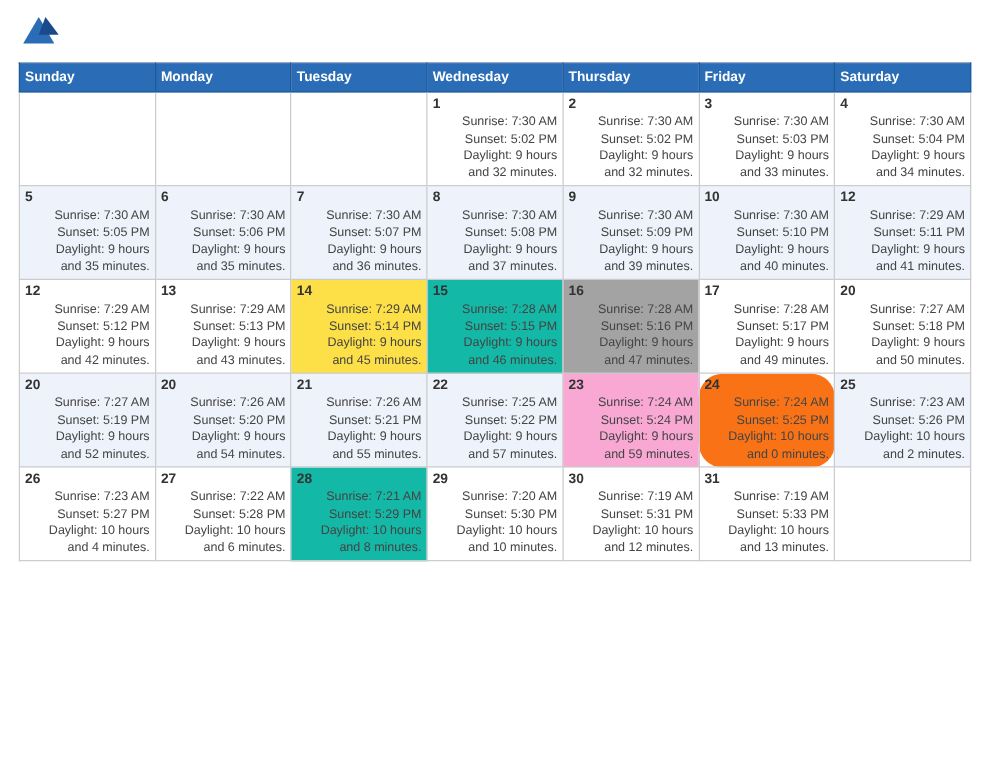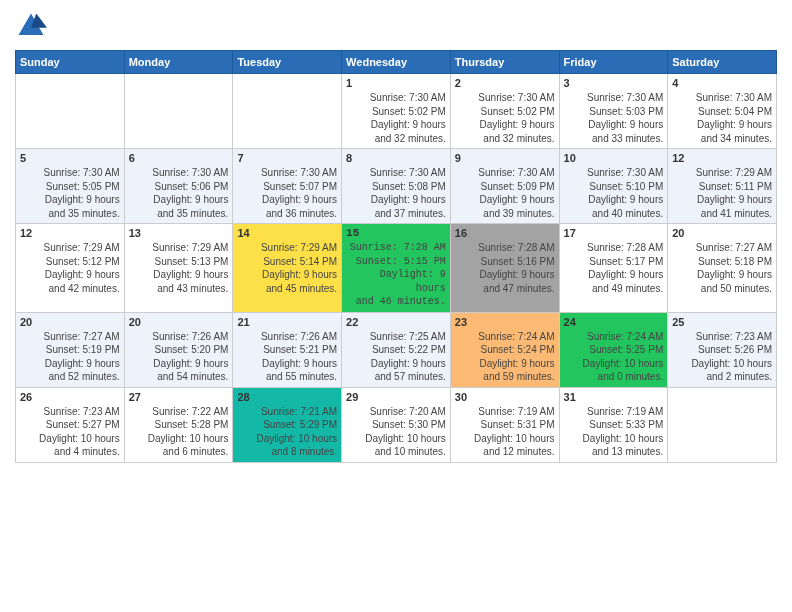--- a/index.html
+++ b/index.html
@@ -195,21 +195,21 @@
             <div class="day-info">Sunrise: 7:29 AM<br>Sunset: 5:12 PM<br>Daylight: 9 hours<br>and 42 minutes.</div>
           </td>
           <td style="background-color: rgb(255, 255, 255);">
             <div class="day-num">13</div>
             <div class="day-info">Sunrise: 7:29 AM<br>Sunset: 5:13 PM<br>Daylight: 9 hours<br>and 43 minutes.</div>
           </td>
           <td style="background-color: #fde047; margin-left: 36px;">
             <div class="day-num">14</div>
             <div class="day-info">Sunrise: 7:29 AM<br>Sunset: 5:14 PM<br>Daylight: 9 hours<br>and 45 minutes.</div>
           </td>
-          <td style="background-color: #22c55e; font-family: Liberation Mono, monospace;">
+          <td style="background-color: #14b8a6;">
             <div class="day-num">15</div>
             <div class="day-info">Sunrise: 7:28 AM<br>Sunset: 5:15 PM<br>Daylight: 9 hours<br>and 46 minutes.</div>
           </td>
           <td style="background-color: #a3a3a3;">
             <div class="day-num">16</div>
             <div class="day-info">Sunrise: 7:28 AM<br>Sunset: 5:16 PM<br>Daylight: 9 hours<br>and 47 minutes.</div>
           </td>
           <td style="background-color: rgb(255, 255, 255);">
             <div class="day-num">17</div>
             <div class="day-info">Sunrise: 7:28 AM<br>Sunset: 5:17 PM<br>Daylight: 9 hours<br>and 49 minutes.</div>
@@ -229,25 +229,25 @@
             <div class="day-info">Sunrise: 7:26 AM<br>Sunset: 5:20 PM<br>Daylight: 9 hours<br>and 54 minutes.</div>
           </td>
           <td style="background-color: rgb(238, 242, 250);">
             <div class="day-num">21</div>
             <div class="day-info">Sunrise: 7:26 AM<br>Sunset: 5:21 PM<br>Daylight: 9 hours<br>and 55 minutes.</div>
           </td>
           <td style="background-color: rgb(238, 242, 250);">
             <div class="day-num">22</div>
             <div class="day-info">Sunrise: 7:25 AM<br>Sunset: 5:22 PM<br>Daylight: 9 hours<br>and 57 minutes.</div>
           </td>
-          <td style="background-color: #fdba74; margin-top: 20px;">
+          <td style="background-color: #f9a8d4; margin-top: 20px;">
             <div class="day-num">23</div>
             <div class="day-info">Sunrise: 7:24 AM<br>Sunset: 5:24 PM<br>Daylight: 9 hours<br>and 59 minutes.</div>
           </td>
-          <td style="background-color: #22c55e;">
+          <td style="background-color: #f97316; border-radius: 19px;">
             <div class="day-num">24</div>
             <div class="day-info">Sunrise: 7:24 AM<br>Sunset: 5:25 PM<br>Daylight: 10 hours<br>and 0 minutes.</div>
           </td>
           <td style="background-color: rgb(238, 242, 250);">
             <div class="day-num">25</div>
             <div class="day-info">Sunrise: 7:23 AM<br>Sunset: 5:26 PM<br>Daylight: 10 hours<br>and 2 minutes.</div>
           </td>
         </tr>
         <tr>
           <td style="background-color: rgb(255, 255, 255);">

